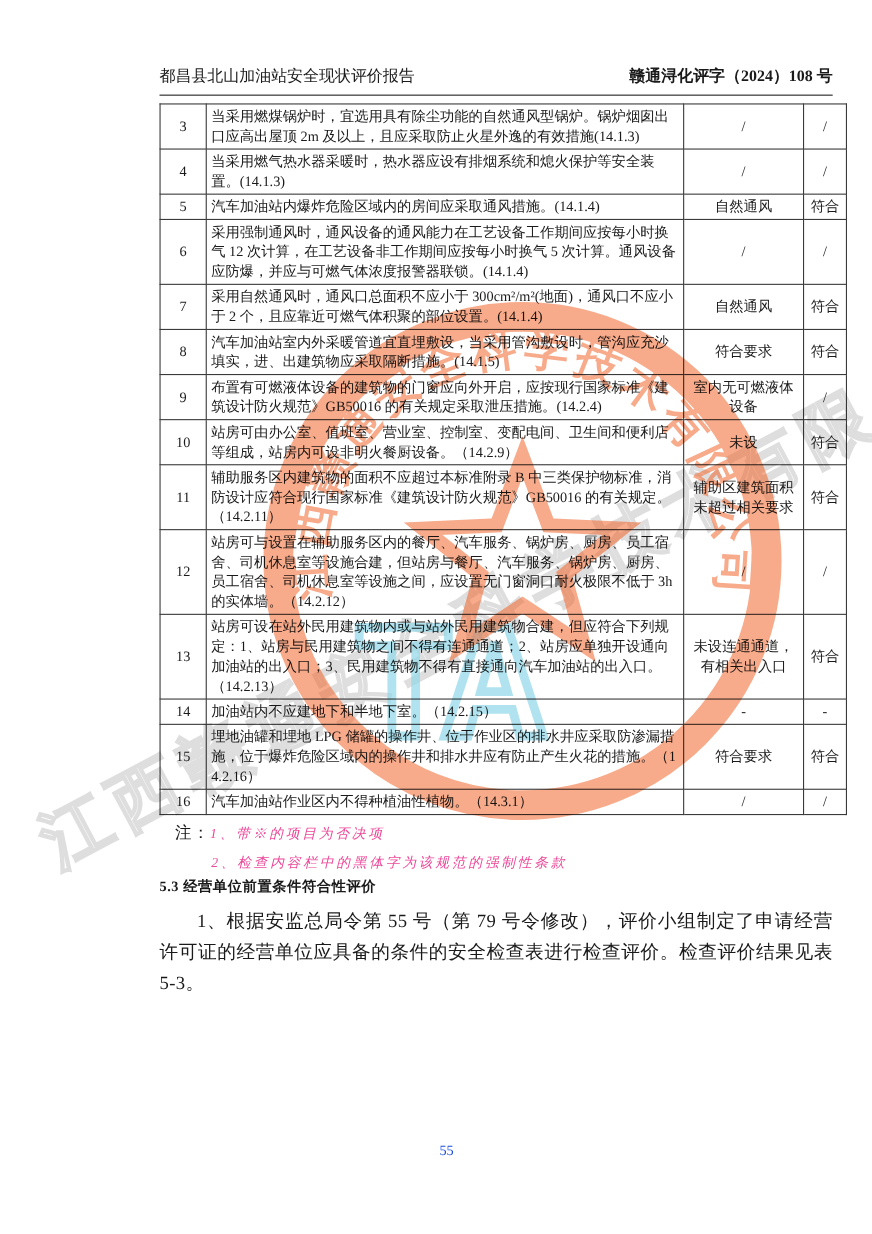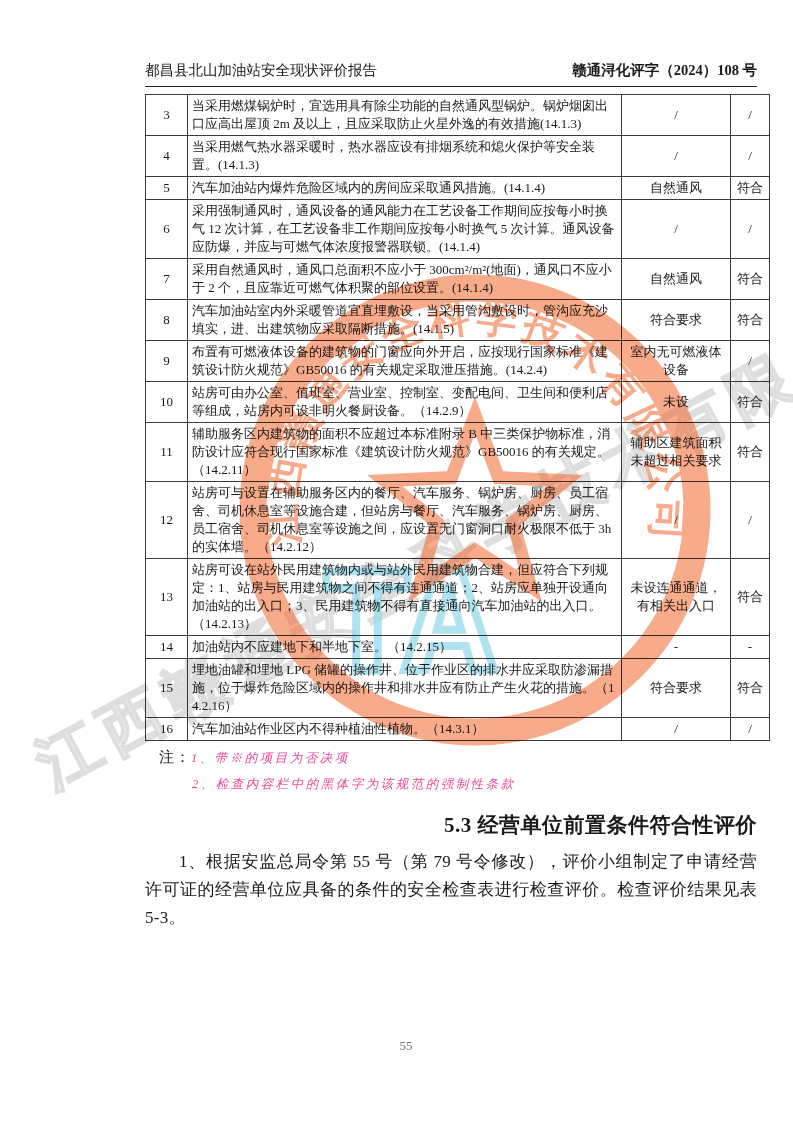--- a/index.html
+++ b/index.html
@@ -21,25 +21,25 @@
   td.c-result{width:100px;text-align:center;line-height:17px;padding:2px 2px;}
   td.c-ok{width:30px;text-align:center;padding:2px 1px;}
   .notes{margin-top:7px;font-size:12.5px;}
   .note-line{display:flex;align-items:baseline;}
   .note-label{font-size:15px;letter-spacing:1px;margin-left:14px;}
   .note-item{font-style:italic;letter-spacing:2.5px;color:#ec4899;}
   .note-line.second{margin-top:9px;margin-left:47px;}
   .findings{margin-top:10px;font-size:17px;line-height:30px;text-indent:2em;
        letter-spacing:.3px;text-align:justify;}
   .findings .red{color:#e02b20;}
-  .sec-heading{margin-top:18px;font-size:21px;font-weight:bold;letter-spacing:.5px;text-align:right;}
+  .sec-heading{margin-top:4px;font-size:13px;font-weight:bold;letter-spacing:.5px;}
   .body-para{margin-top:9px;font-size:17px;line-height:28px;text-indent:2em;
        letter-spacing:.3px;text-align:justify;}
   .page-num{position:absolute;left:100px;top:1038px;width:612px;text-align:center;
-       font-size:13px;color:#737373;}
+       font-size:13px;color:#1d4ed8;}
   
   .wm{position:absolute;left:0;top:0;width:793px;height:1122px;pointer-events:none;
       mix-blend-mode:multiply;}
   .wm-diagonal{
       position:absolute;left:42px;top:728px;transform:rotate(-28deg);
       transform-origin:0 50%;white-space:nowrap;
       font-family:"Liberation Sans","DejaVu Sans",sans-serif;font-weight:bold;
       font-size:62px;letter-spacing:9px;color:transparent;
       -webkit-text-stroke:2px #c3c3c3;opacity:.55;}
   .wm-ta{

